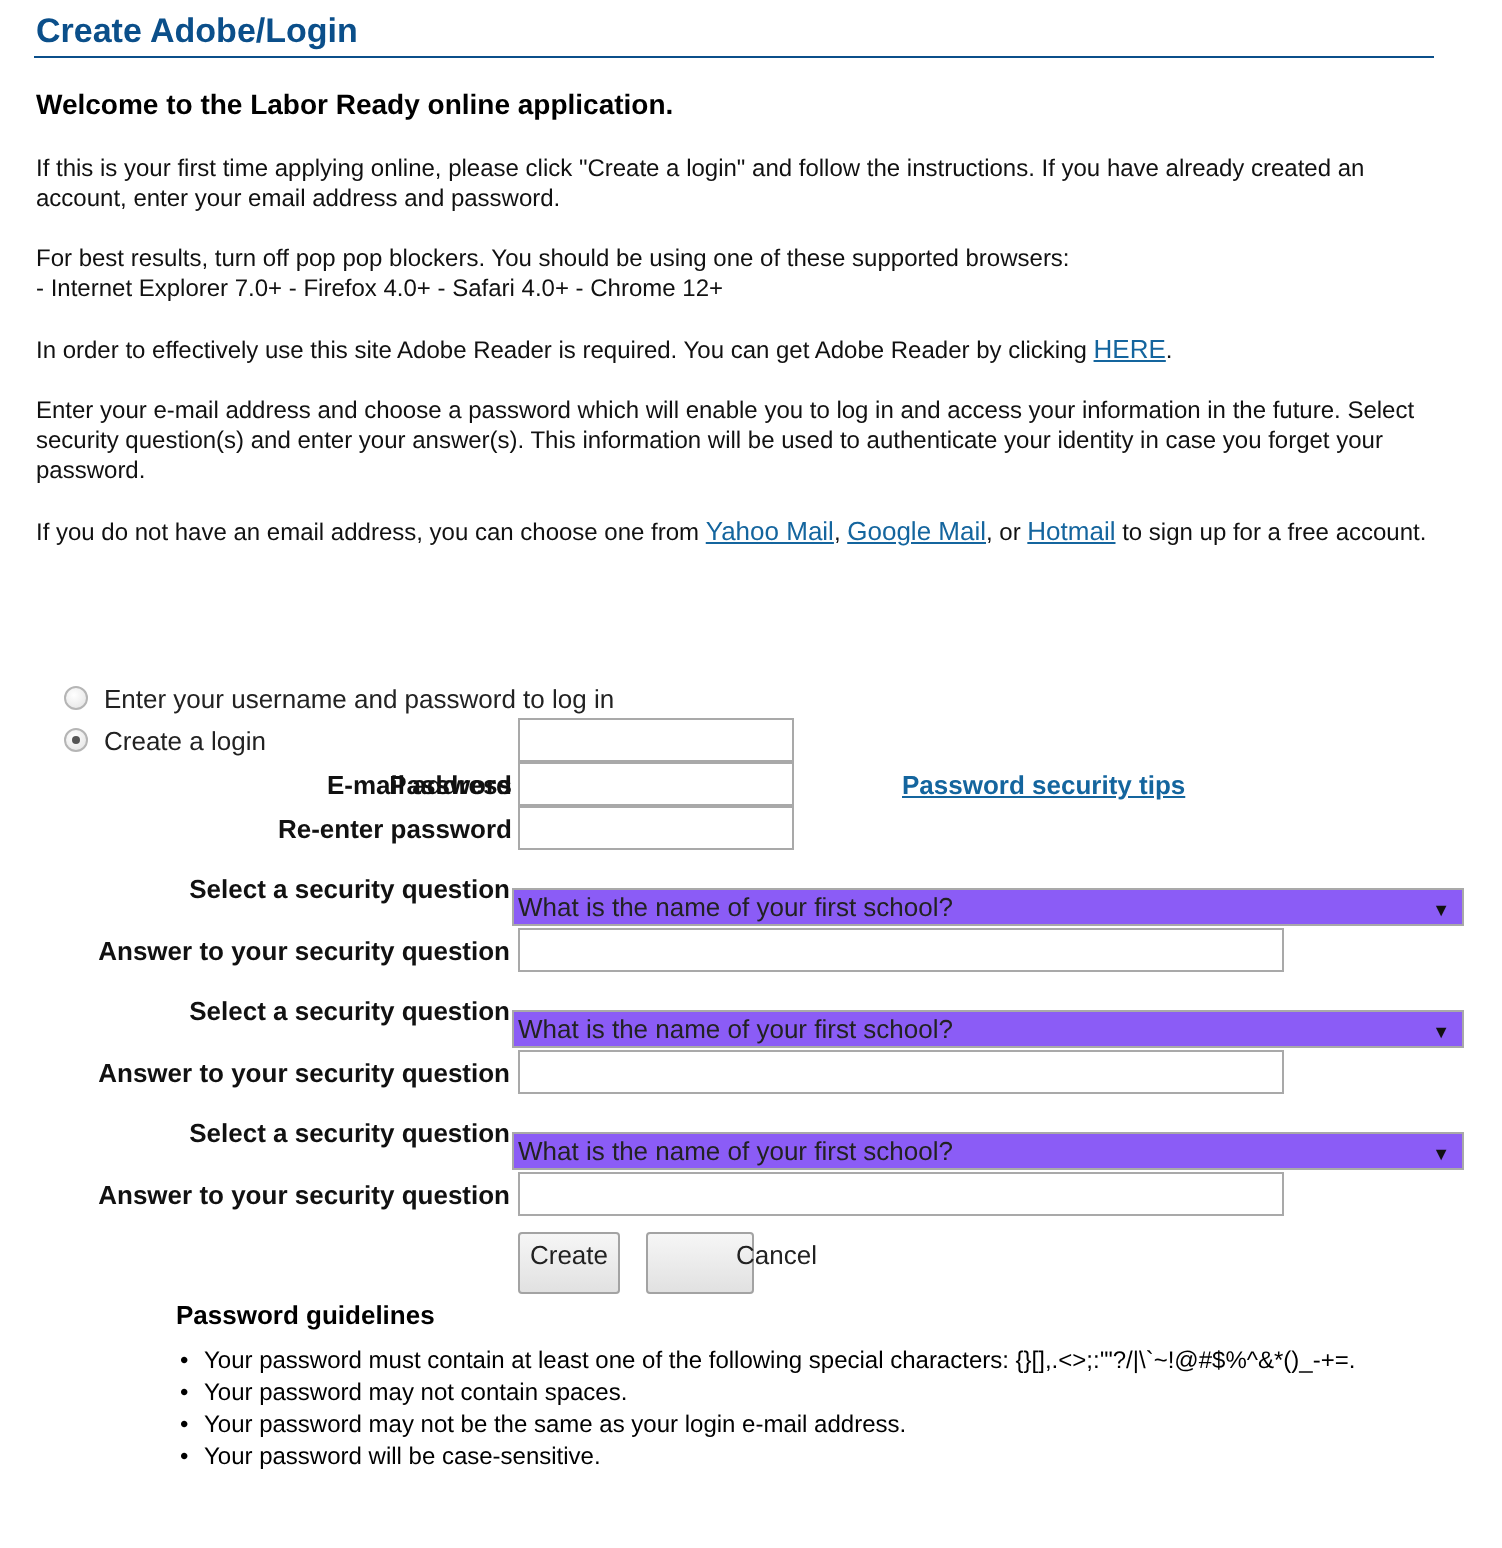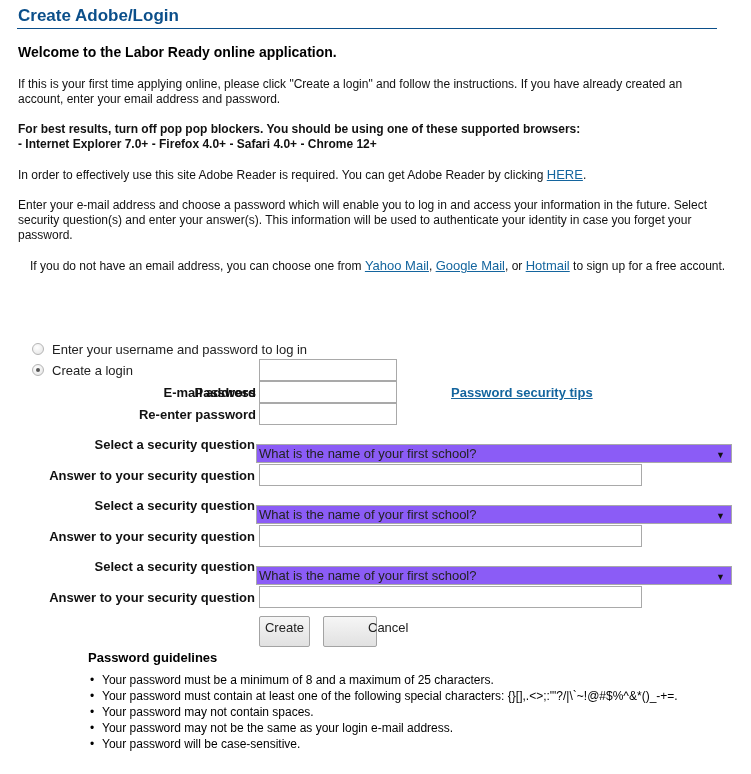--- a/index.html
+++ b/index.html
@@ -31,32 +31,32 @@
 </style>
 </head>
 <body>
 
 <div class="abs title">Create Adobe/Login</div>
 <div class="abs title-rule"></div>
 <div class="abs welcome">Welcome to the Labor Ready online application.</div>
 
 <div class="abs para" style="top:77px;">If this is your first time applying online, please click "Create a login" and follow the instructions. If you have already created an account, enter your email address and password.</div>
 
-<div class="abs para" style="top:122px;font-weight:bold;">
+<div class="abs para" style="top:122px;">
   <div>For best results, turn off pop pop blockers.  You should be using one of these supported browsers:</div>
   <div>- Internet Explorer 7.0+  - Firefox 4.0+ - Safari 4.0+ - Chrome 12+</div>
 </div>
 
 <div class="abs para" style="top:167px;">
   <span>In order to effectively use this site Adobe Reader is required.  You can get Adobe Reader by clicking </span><a>HERE</a><span>.</span>
 </div>
 
 <div class="abs para" style="top:198px;">Enter your e-mail address and choose a password which will enable you to log in and access your information in the future. Select security question(s) and enter your answer(s). This information will be used to authenticate your identity in case you forget your password.</div>
 
-<div class="abs para" style="top:258px;margin-left:12px;">
+<div class="abs para" style="top:258px;">
   <span>If you do not have an email address, you can choose one from </span><a>Yahoo Mail</a><span>, </span><a>Google Mail</a><span>, or </span><a>Hotmail</a><span> to sign up for a free account.</span>
 </div>
 
 <div class="abs radio" style="left:32px; top:343px;"></div>
 <div class="abs radio-label" style="left:52px; top:342px;">Enter your username and password to log in</div>
 
 <div class="abs radio checked" style="left:32px; top:364px;"></div>
 <div class="abs radio-label" style="left:52px; top:363px;">Create a login</div>
 
 <div class="abs lbl" style="left:100px; width:156px; top:385px;">E-mail address</div>
@@ -91,18 +91,17 @@
   <span class="arrow">▼</span>
 </div>
 <div class="abs lbl" style="left:40px; width:215px; top:590px;">Answer to your security question</div>
 <input class="abs input" style="left: 259px; top: 586px; width: 383px;" type="text" value="">
 
 <div class="abs btn" style="left:259px; top:616px; width:51px;">Create</div>
 <div class="abs btn" style="left:323px; top:616px; width:54px;padding-left:44px;">Cancel</div>
 
 <div class="abs guide-title">Password guidelines</div>
 <ul class="abs guide-list">
-  <li>Your password must be a minimum of 8 and a maximum of 25 characters.</li>
   <li>Your password must contain at least one of the following special characters: {}[],.&lt;&gt;;:'"?/|\`~!@#$%^&amp;*()_-+=.</li>
   <li>Your password may not contain spaces.</li>
   <li>Your password may not be the same as your login e-mail address.</li>
   <li>Your password will be case-sensitive.</li>
 </ul>
 
 </body></html>

